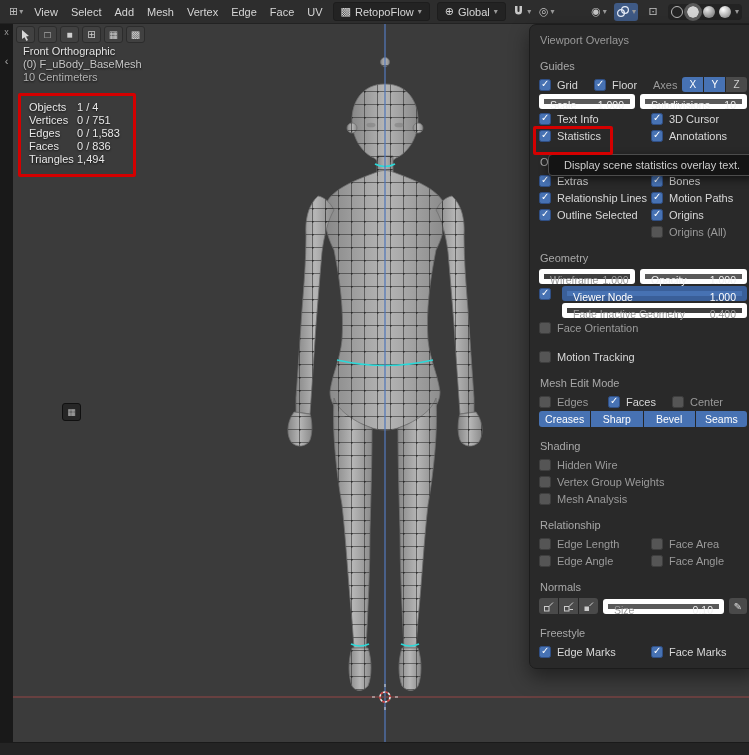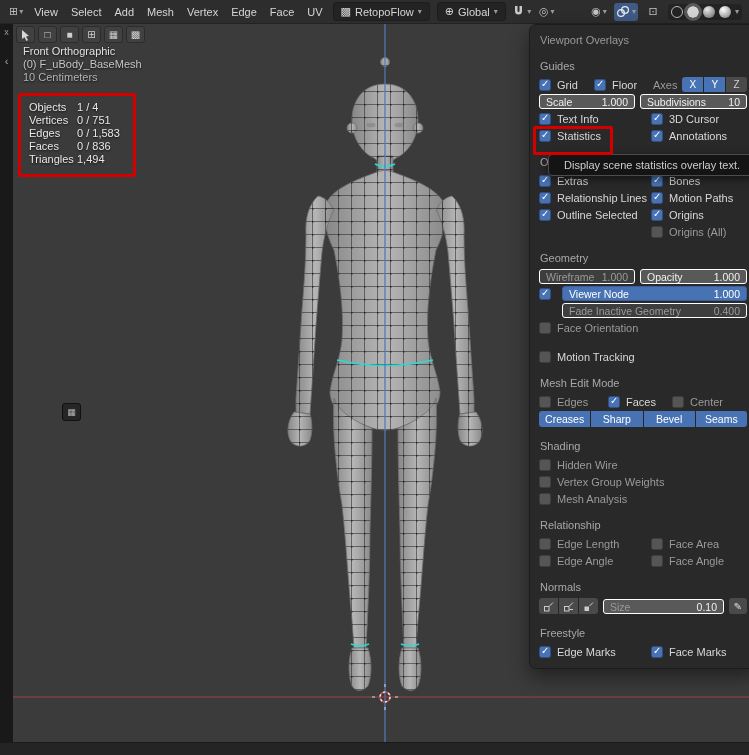--- a/index.html
+++ b/index.html
@@ -62,21 +62,21 @@
   .row.tall{height:18px;}
   .col-l{width:97px;display:flex;align-items:center;flex-shrink:0;position:relative;text-align:right;}
   .col-r{flex:1;display:flex;align-items:center;padding-left:10px;}
   .mini{display:flex;align-items:center;flex-shrink:0;}
   .cb{width:12px;height:12px;border-radius:2.5px;background:#555;border:1px solid #3e3e3e;
     box-sizing:border-box;margin-right:6px;position:relative;flex-shrink:0;}
   .cb.on{background:#4772b3;border-color:#2f4f86;}
   .cb.on::after{content:"\2713";position:absolute;left:1px;top:-2px;font-size:10px;font-weight:bold;color:#fff;}
   .lbl{color:#d8d8d8;white-space:nowrap;}
   .lbl.dim{color:#9a9a9a;}
-  .slider{height:15px;background:#595959;border:1px solid #ffffff;border-radius:3px;display:flex;align-items:flex-end;
+  .slider{height:15px;background:#595959;border:5px solid #ffffff;border-radius:3px;display:flex;align-items:flex-start;
     justify-content:space-between;padding:0 6px;font-size:10.5px;color:#f0f0f0;flex:1;min-width:0;box-sizing:border-box;gap:4px;}
   .slider .sv{flex-shrink:0;}
   .slider.dark{background:#3e3e3e;color:#9a9a9a;}
   .slider.blue{background:#4772b3;border-color:#3a5f99;color:#fff;}
   .seg{display:flex;border-radius:3px;overflow:hidden;gap:1px;background:#262626;flex-shrink:0;}
   .seg.grow{flex:1;}
   .sbtn{height:15px;display:flex;align-items:center;justify-content:center;background:#4a4a4a;color:#cfcfcf;font-size:10px;}
   .sbtn.ax{width:26px;}
   .sbtn.on{background:#4772b3;color:#fff;}
   .sbtn.wide{flex:1;height:16px;background:#4772b3;color:#fff;font-size:10.5px;}

